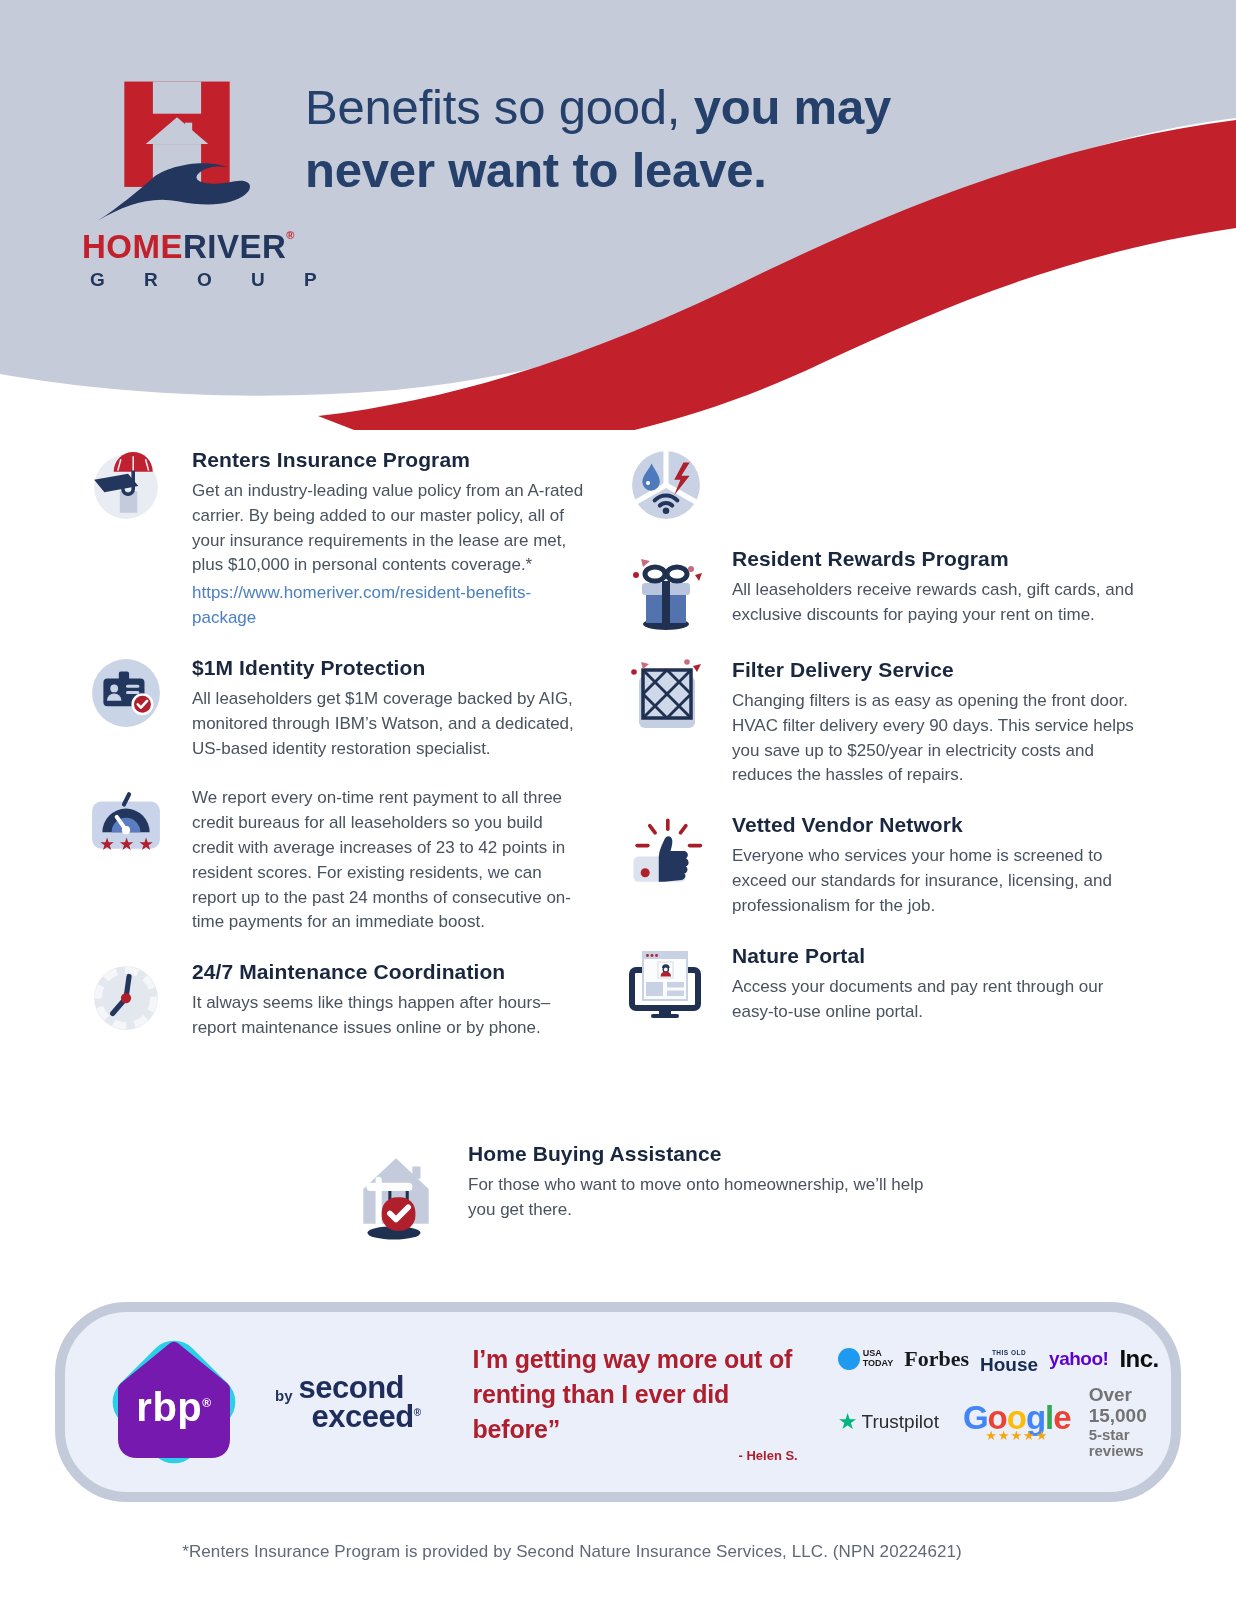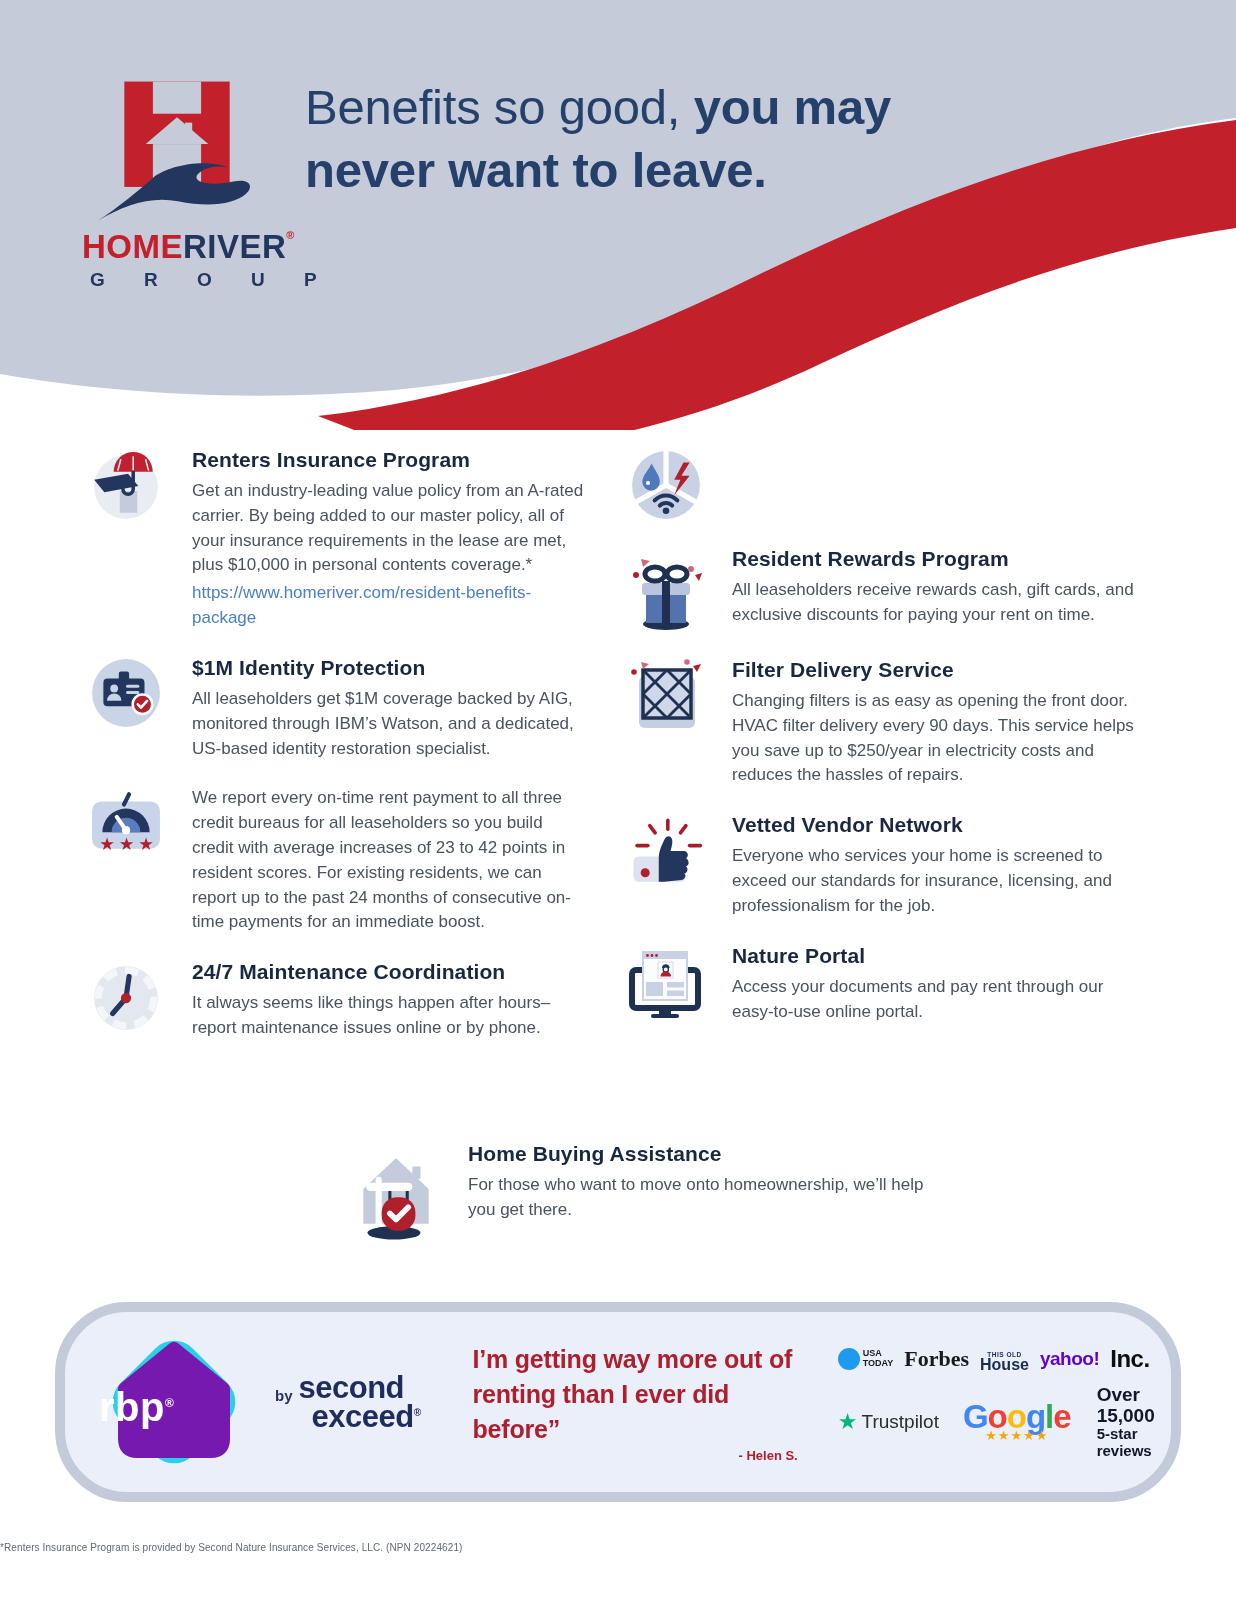--- a/index.html
+++ b/index.html
@@ -32,55 +32,55 @@
   .home-buying{position:absolute;left:348px;top:1142px;width:600px;display:flex;}
   .home-buying .bicon{flex:0 0 96px;margin-right:24px;}
 
   
   .banner{position:absolute;left:55px;top:1302px;width:1126px;height:200px;box-sizing:border-box;
           background:#ebeffa;border:10px solid #c3cbda;border-radius:72px;
           display:flex;align-items:center;padding:0 10px 0 34px;}
   .rbp-wrap{position:relative;width:150px;height:150px;flex:0 0 150px;}
   .rbp-cyan{position:absolute;left:24px;top:24px;width:102px;height:102px;background:#2ccfe8;border-radius:26px;transform:rotate(45deg);}
   .rbp-purple{position:absolute;left:10px;top:10px;width:130px;height:130px;}
-  .rbp-label{position:absolute;left:0;top:58px;width:150px;color:#fff;font-size:40px;font-weight:800;letter-spacing:.5px;}
+  .rbp-label{position:absolute;left:0;top:58px;width:150px;text-align:center;color:#fff;font-size:40px;font-weight:800;letter-spacing:.5px;}
   .rbp-label sup{font-size:12px;}
   .sn-wrap{margin-left:26px;display:flex;align-items:flex-start;}
   .sn-by{color:#24335c;font-size:15px;font-weight:600;margin-top:14px;margin-right:6px;}
   .sn-name{color:#1e2d5c;font-weight:800;font-size:31px;line-height:.95;letter-spacing:-.5px;}
   .sn-name .l2{margin-left:13px;}
   .sn-name sup{font-size:10px;font-weight:700;}
   .quote{margin-left:52px;width:332px;color:#ae1f2d;}
   .quote .qline{font-size:25px;font-weight:800;line-height:1.4;letter-spacing:-.2px;}
   .quote .attr{text-align:right;font-size:13px;font-weight:700;margin-top:1px;}
   .media{margin-left:40px;width:330px;}
   .media-row1{display:flex;align-items:center;gap:11px;}
   .usatoday{display:flex;align-items:center;gap:3px;}
   .usatoday .dot{width:22px;height:22px;border-radius:50%;background:#1e9bf0;}
   .usatoday .txt{font-size:9px;font-weight:800;color:#1a1a1a;line-height:1.05;}
   .forbes{font-family:"Liberation Serif",serif;font-weight:700;font-size:22px;color:#17191c;}
   .toh{color:#182b52;text-align:center;line-height:.8;}
   .toh .top{font-size:6.5px;font-weight:800;letter-spacing:.5px;}
-  .toh .main{font-size:16px;font-weight:800;}
+  .toh .main{font-size:19px;font-weight:800;}
   .yahoo{font-size:19px;font-weight:800;color:#5f01d1;letter-spacing:-.5px;}
   .incmag{font-family:Liberation Sans, sans-serif;font-weight:900;font-size:24px;color:#0d0d0d;letter-spacing:-.5px;}
   .media-row2{display:flex;align-items:center;margin-top:12px;}
   .trustpilot{display:flex;align-items:center;}
   .tp-star{color:#00b67a;font-size:22px;margin-right:4px;line-height:1;}
   .tp-name{font-size:19px;color:#2d2d2d;font-weight:400;}
   .google{margin-left:24px;text-align:center;line-height:.9;}
   .google .gword{font-size:33px;font-weight:700;letter-spacing:-1px;font-family:"Liberation Sans",sans-serif;}
   .google .gstars{font-size:13px;color:#f6a60a;letter-spacing:1px;margin-top:-2px;}
-  .reviews{margin-left:26px;color:#0f172a;line-height:1.1;}
+  .reviews{margin-left:18px;color:#737373;line-height:1.1;}
   .reviews .r1{font-size:19px;font-weight:800;}
   .reviews .r2{font-size:15px;font-weight:800;}
 
   
-  .footer{position:absolute;left:0;top:1542px;width:1144px;text-align:left;
-          font-size:10px;color:#5f6977;letter-spacing:.1px;}
+  .footer{position:absolute;left:0;top:1542px;width:1144px;text-align:center;
+          font-size:17px;color:#5f6977;letter-spacing:.1px;}
 </style>
 </head>
 <body>
 
 <div id="page">
 
   <div class="header">
     <svg class="wavebg" viewBox="0 0 1236 430" preserveAspectRatio="none">
       <path fill="#c5cbd9" d="M0,0 H1236 V118 C1075,138 955,196 820,264 C685,332 545,376 395,390 C250,402 115,394 0,374 Z"></path>
       <path fill="#c2202a" d="M318,416 C470,398 610,348 760,274 C910,202 1065,142 1236,120 L1236,228 C1075,252 948,304 820,364 C702,420 572,452 442,458 L380,440 Z"></path>

